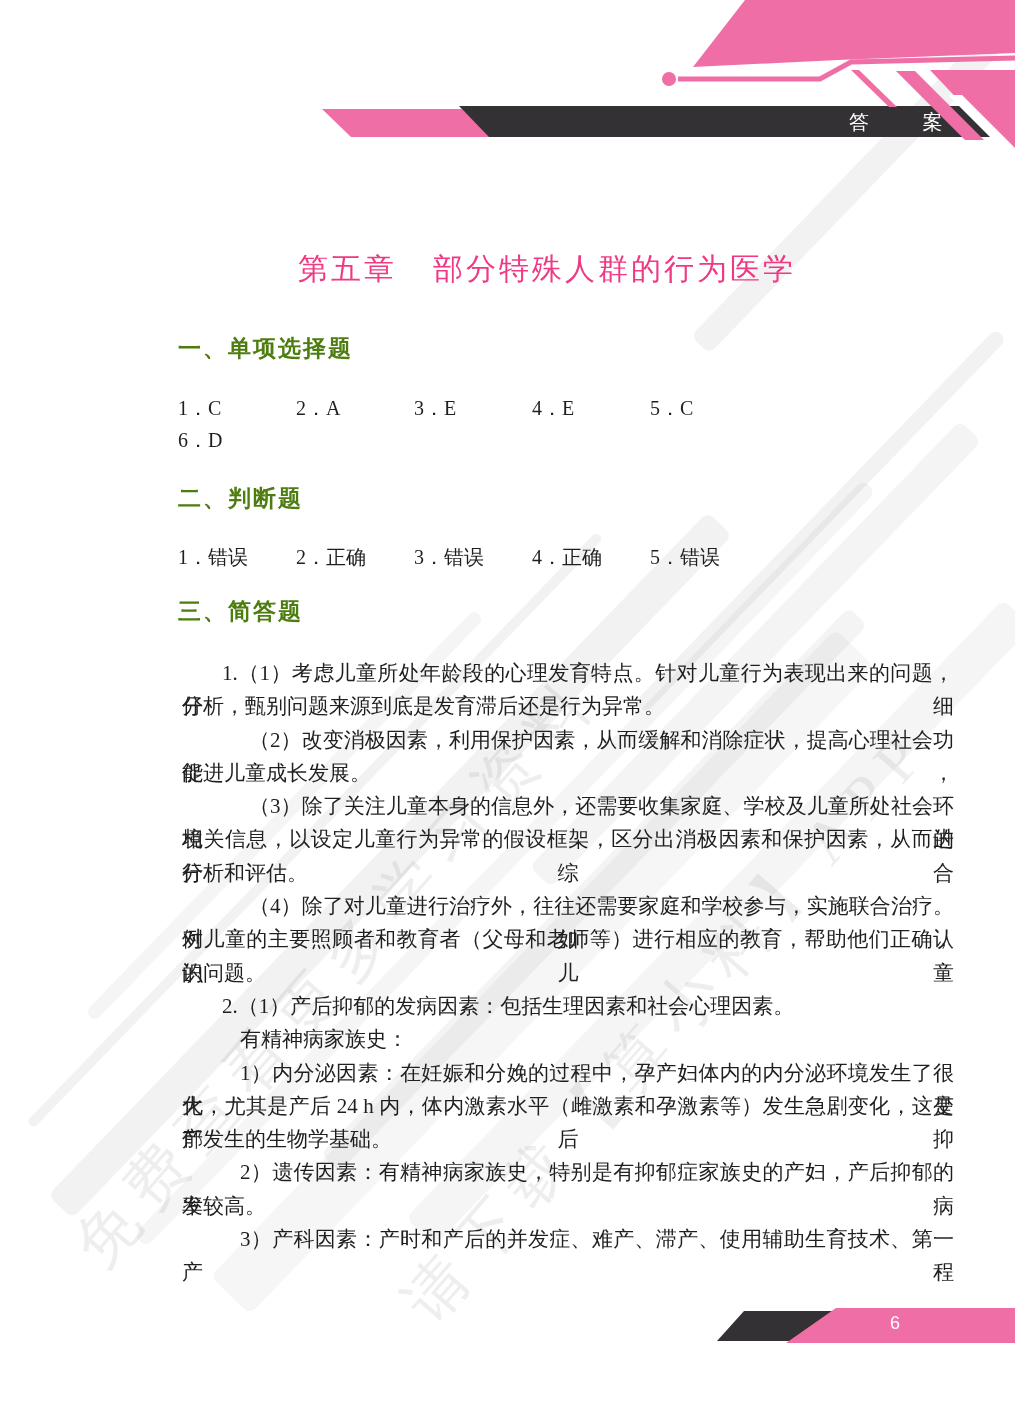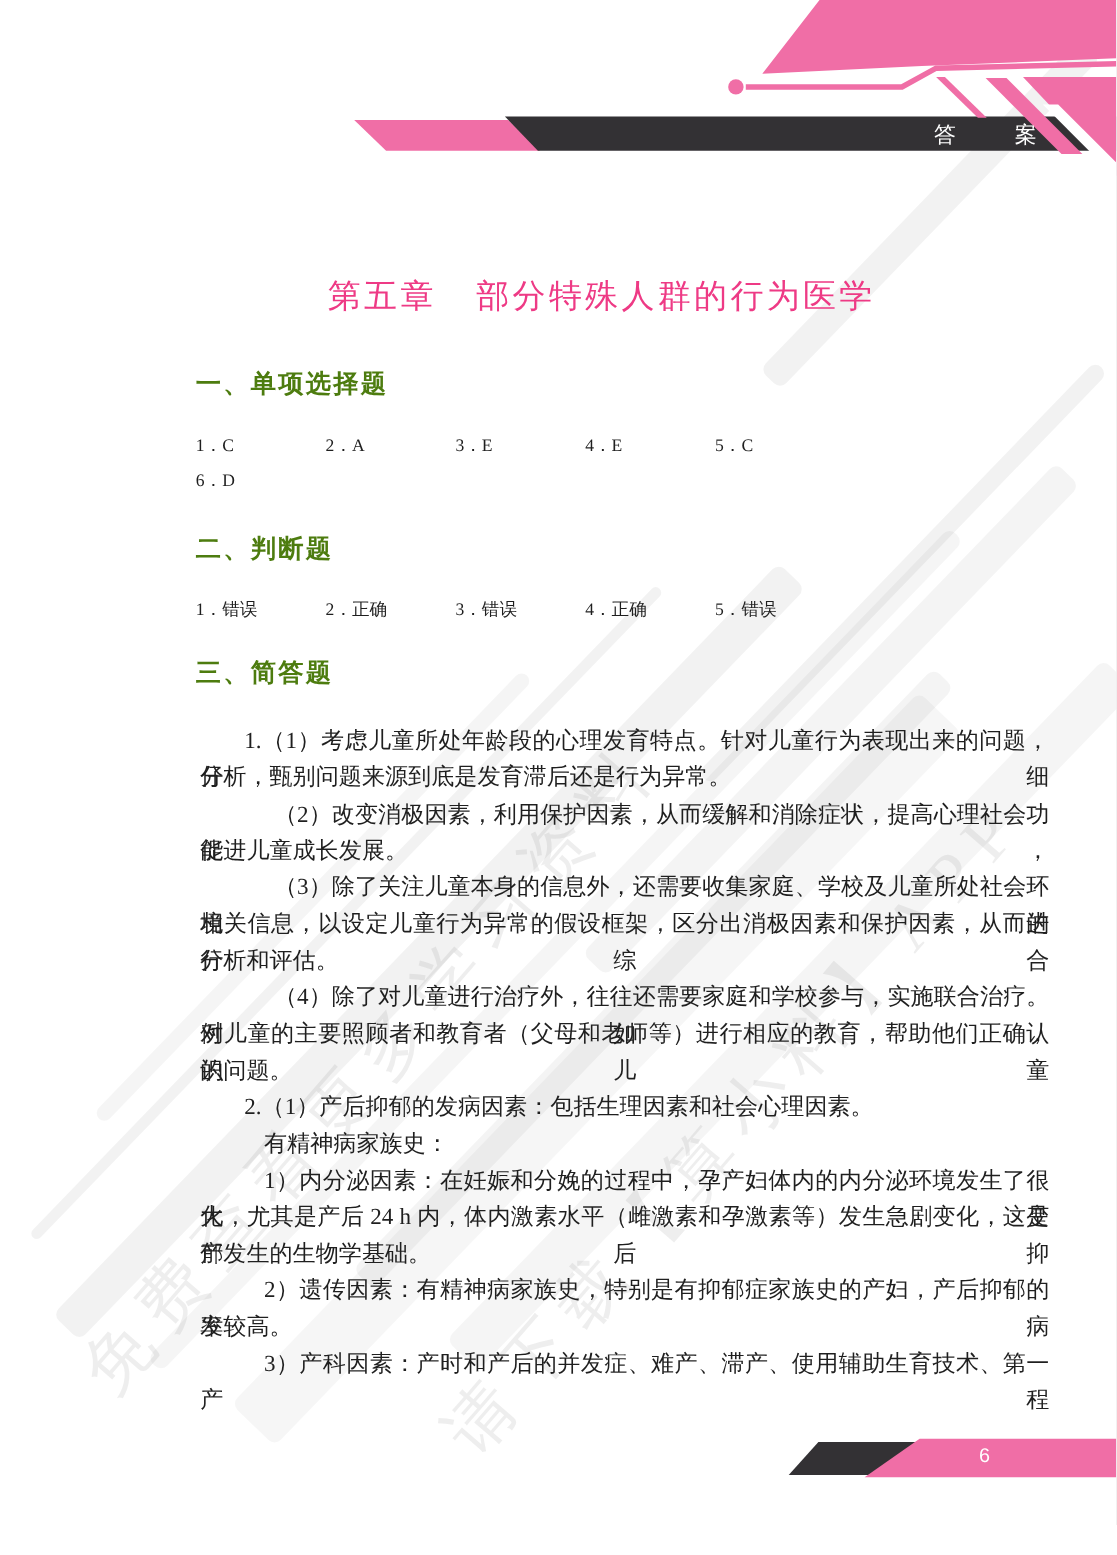--- a/index.html
+++ b/index.html
@@ -22,21 +22,21 @@
   .page-num{position:absolute;left:875px;top:1313px;width:40px;text-align:center;z-index:4;
             color:#ffffff;font-family:"Liberation Sans","DejaVu Sans",sans-serif;font-size:18px;}
   
   .content{position:absolute;inset:0;z-index:2;}
   .title{position:absolute;left:298px;top:249px;font-size:30px;letter-spacing:3px;
          color:#ee3a85;white-space:nowrap;}
   .title .gap{display:inline-block;width:36px;}
   .sec-head{position:absolute;left:178px;color:#4d7c0f;font-size:23px;font-weight:bold;
             letter-spacing:2px;font-family:"Liberation Sans","DejaVu Sans",sans-serif;white-space:nowrap;}
   .sh1{top:333px;} .sh2{top:483px;} .sh3{top:596px;}
-  .ans-row{position:absolute;left:178px;display:flex;font-size:16px;color:#1f1f1f;white-space:nowrap;}
+  .ans-row{position:absolute;left:178px;display:flex;font-size:20px;color:#1f1f1f;white-space:nowrap;}
   .ans-row span{display:inline-block;width:118px;}
   .ar1{top:395px;} .ar2{top:427px;} .ar3{top:544px;}
   .body-lines{position:absolute;left:140px;top:657px;width:772px;font-size:21px;
               line-height:33.3px;color:#1f1f1f;margin-left:42px;}
   .bl{height:33.3px;overflow:visible;white-space:nowrap;}
   .j{white-space:normal;text-align:justify;text-align-last:justify;text-justify:inter-character;}
   .ia{text-indent:40px;} .ib{text-indent:67px;} .ic{text-indent:58px;}
 </style>
 </head>
 <body>

